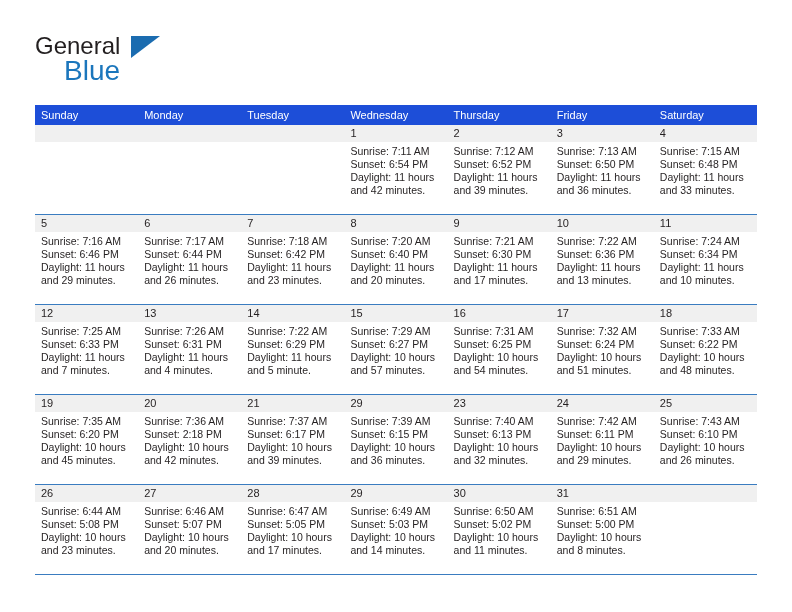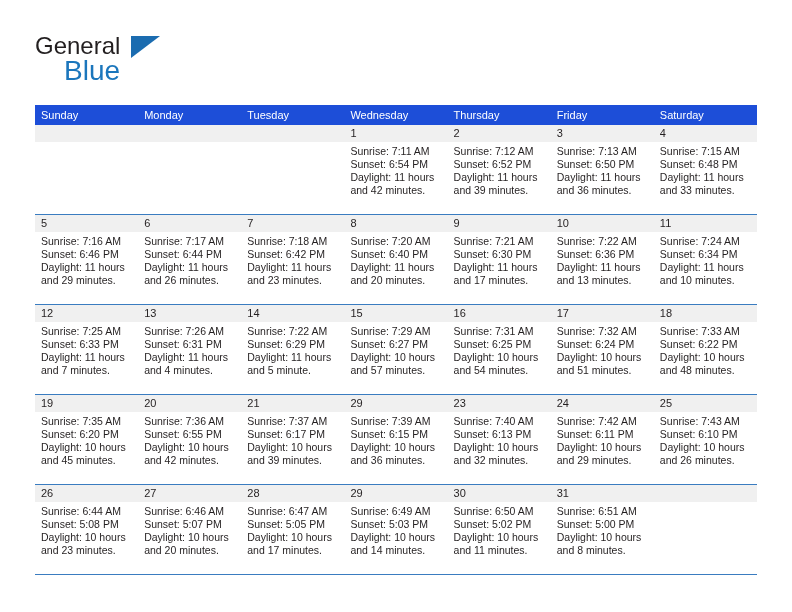--- a/index.html
+++ b/index.html
@@ -408,21 +408,21 @@
               <div class="day-line">Daylight: 10 hours</div>
               <div class="day-line">and 45 minutes.</div>
             </div>
           </div>
           <div class="day-cell">
             <div class="day-num-band">
               <span class="day-num">20</span>
             </div>
             <div class="day-body">
               <div class="day-line">Sunrise: 7:36 AM</div>
-              <div class="day-line">Sunset: 6:55 PM</div>
+              <div class="day-line">Sunset: 2:18 PM</div>
               <div class="day-line">Daylight: 10 hours</div>
               <div class="day-line">and 42 minutes.</div>
             </div>
           </div>
           <div class="day-cell">
             <div class="day-num-band">
               <span class="day-num">21</span>
             </div>
             <div class="day-body">
               <div class="day-line">Sunrise: 7:37 AM</div>

